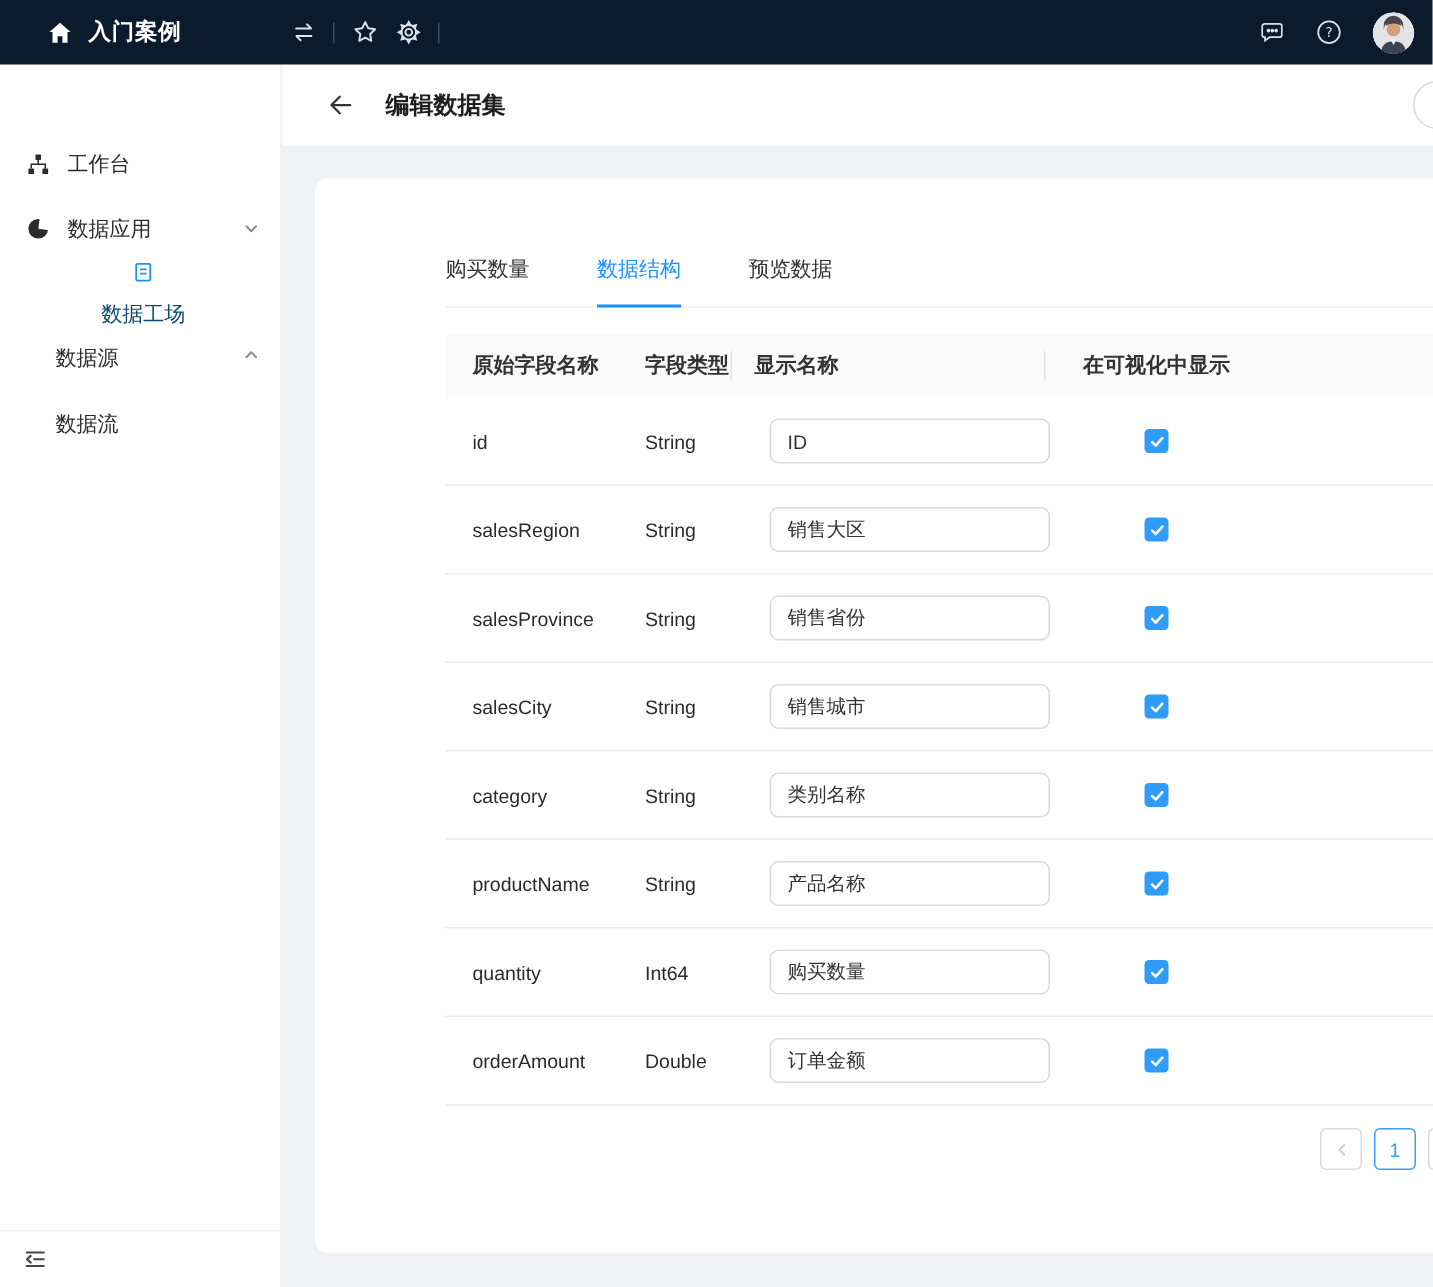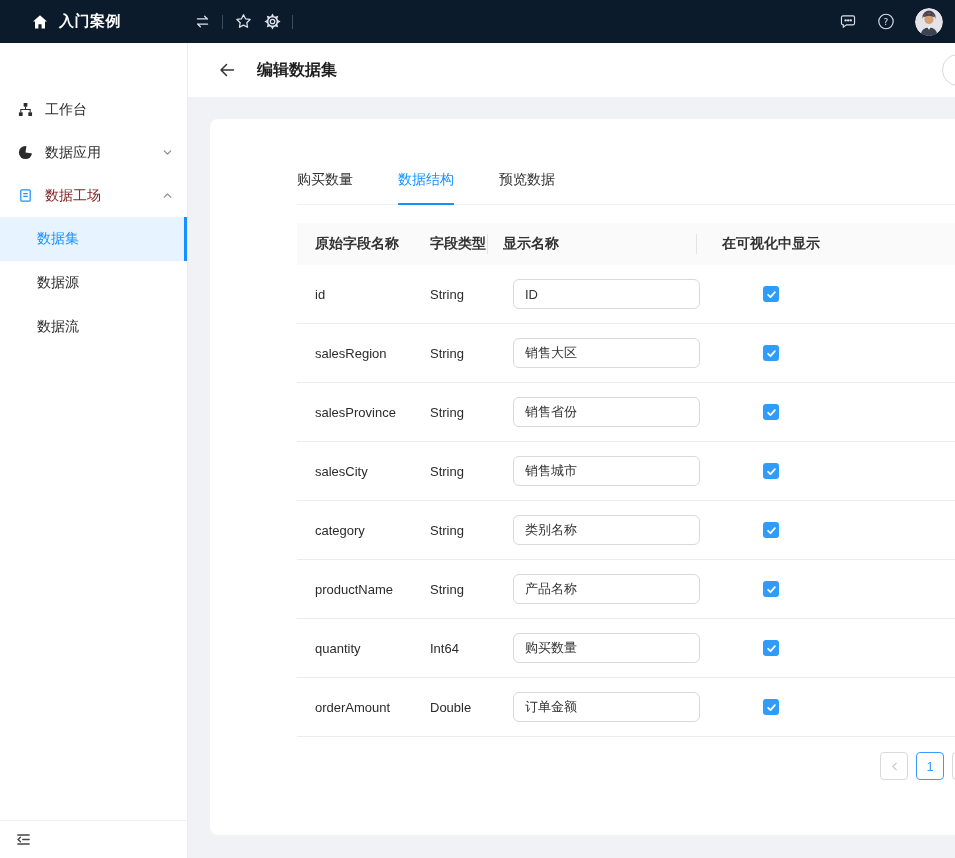--- a/index.html
+++ b/index.html
@@ -19,21 +19,21 @@
   .topbar-right { position:absolute; right:12px; top:0; height:43px;
     display:flex; align-items:center; gap:20px; }
   .avatar { width:28px; height:28px; border-radius:50%; overflow:hidden; cursor:pointer; }
 
   
   .sidebar { position:absolute; top:43px; left:0; width:188px; height:815px;
     background:#fff; border-right:1px solid #ececec; }
   .side-item { height:43px; display:flex; align-items:center; gap:12px;
     padding:0 14px 0 18px; font-size:14px; color:#2b2b2b; cursor:pointer;text-align:right; }
   .side-item .chev { margin-left:auto; display:flex; }
-  .side-item.section-active { color:#7f1d1d; }
+  .side-item.section-active { color:#0c4a6e;flex-direction:column; }
   .sub-item { height:44px; display:flex; align-items:center; padding-left:37px;
     font-size:14px; color:#2b2b2b; cursor:pointer; position:relative; }
   .sub-item.active { background:#e7f4ff; color:#1890ff; }
   .sub-item.active::after { content:""; position:absolute; right:0; top:0;
     width:3px; height:100%; background:#1890ff; }
   .sidebar-footer { position:absolute; bottom:0; left:0; width:100%; height:38px;
     border-top:1px solid #f0f0f0; display:flex; align-items:center; padding-left:15px; }
   .fold-btn { cursor:pointer; display:flex; }
 
   
@@ -191,23 +191,20 @@
             <path d="M5.6 6 h4.8 M5.6 9 h4.8"></path>
           </svg>
       </span>
       <span>数据工场</span>
       <span class="chev">
         <svg width="11" height="11" viewBox="0 0 12 12" fill="none" stroke="#8c8c8c" stroke-width="1.4" stroke-linecap="round" stroke-linejoin="round">
             <path d="M2.5 7.8 L6 4.2 L9.5 7.8"></path>
           </svg>
       </span>
     </div>
-    <div class="sub-item active">
-      <span>数据集</span>
-    </div>
     <div class="sub-item">
       <span>数据源</span>
     </div>
     <div class="sub-item">
       <span>数据流</span>
     </div>
   </div>
   <div class="sidebar-footer">
     <span class="fold-btn">
       <svg width="17" height="17" viewBox="0 0 18 18" fill="none" stroke="#444" stroke-width="1.5" stroke-linecap="round" stroke-linejoin="round">

